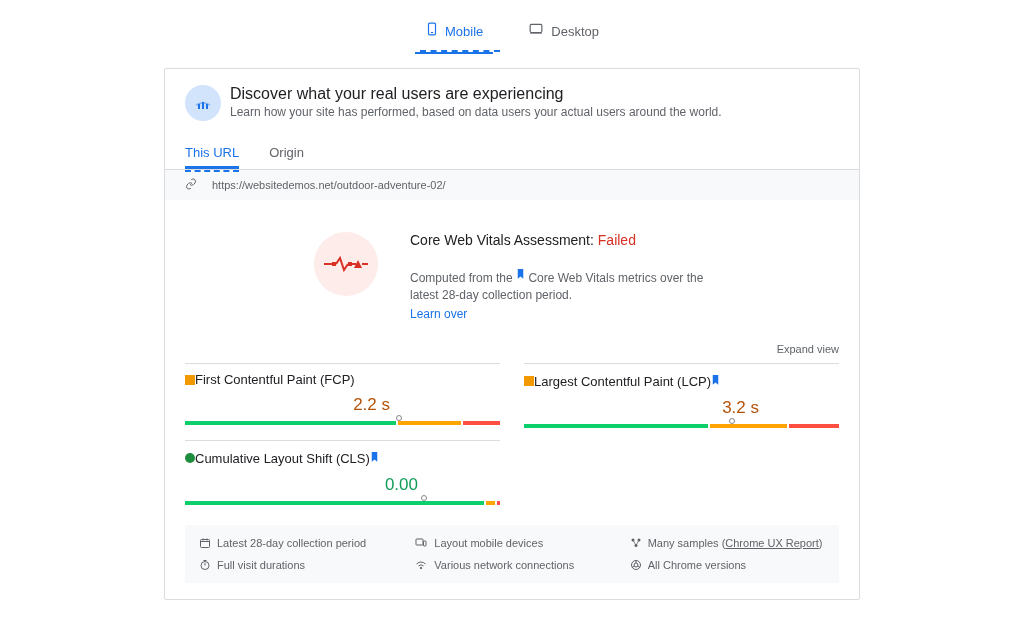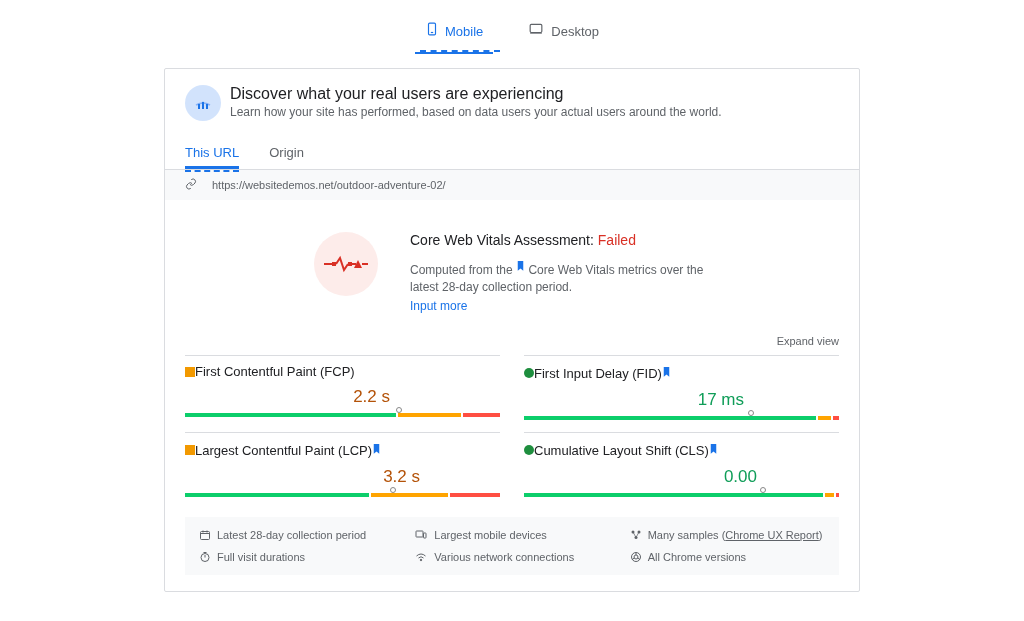--- a/index.html
+++ b/index.html
@@ -29,21 +29,21 @@
     .url-tab.active::after { content: ""; position: absolute; left: 0; right: 0; bottom: -6px; border-top: 2px dashed #1a73e8; }
 
     .url-bar { display: flex; align-items: center; gap: 15px; background: #f8f9fa; padding: 8px 20px; font-size: 11px; color: #5f6368; }
     .url-bar svg { flex: 0 0 auto; }
 
     .assessment { display: flex; gap: 32px; padding: 32px 60px 14px; align-items: flex-start; justify-content: center; }
     .pulse-circle { width: 64px; height: 64px; border-radius: 50%; background: #fdecea; display: flex; align-items: center; justify-content: center; flex: 0 0 auto; }
     .assessment-text { max-width: 300px; }
     .assessment-title { font-size: 14px; color: #202124; }
     .failed { color: #d93025; }
-    .assessment-desc { font-size: 12px; color: #5f6368; margin-top: 12px; line-height: 1.4; }
+    .assessment-desc { font-size: 12px; color: #5f6368; margin-top: 20px; line-height: 1.4; }
     .bookmark-icon { display: inline-block; vertical-align: text-bottom; }
     .learn-more { font-size: 12px; color: #1a73e8; margin-top: 4px; cursor: pointer; }
 
     .expand-view { text-align: right; font-size: 11px; color: #5f6368; padding: 8px 20px 4px; cursor: pointer; }
 
     .metrics { display: grid; grid-template-columns: 1fr 1fr; gap: 12px 24px; padding: 4px 20px 20px; }
     .metric { padding-top: 8px; border-top: 1px solid #dadce0; }
     .metric-head { display: flex; align-items: center; }
     .dot { width: 10px; height: 10px; flex: 0 0 auto; }
     .dot.orange { background: #f29900; }
@@ -149,21 +149,21 @@
       <div class="assessment-title">
         <span>Core Web Vitals Assessment: </span><span class="failed">Failed</span>
       </div>
       <div class="assessment-desc">
         <span>Computed from the </span>
         <span class="bookmark-icon"><svg width="9" height="11" viewBox="0 0 12 16">
               <path d="M2 0 h8 v14 l-4 -3 l-4 3 z" fill="#1a73e8"></path>
             </svg></span>
         <span> Core Web Vitals metrics over the latest 28-day collection period.</span>
       </div>
-      <div class="learn-more">Input more</div>
+      <div class="learn-more">Learn over</div>
     </div>
   </div>
 
   <div class="expand-view">Expand view</div>
 
   <div class="metrics">
 
     <div class="metric">
       <div class="metric-head">
         <span class="dot orange"></span>
@@ -173,38 +173,20 @@
       <div class="bar">
         <div class="seg g" style="width:68%"></div>
         <div class="seg o" style="width:20%"></div>
         <div class="seg r" style="width:12%"></div>
         <div class="marker" style="left:68%">
             <div class="pin"></div>
           </div>
       </div>
     </div>
 
-    <div class="metric">
-      <div class="metric-head">
-        <span class="dot green"></span>
-        <span class="metric-name">First Input Delay (FID)</span>
-        <span class="bookmark-icon"><svg width="9" height="11" viewBox="0 0 12 16">
-              <path d="M2 0 h8 v14 l-4 -3 l-4 3 z" fill="#1a73e8"></path>
-            </svg></span>
-      </div>
-      <div class="metric-value green value-right-2">17 ms</div>
-      <div class="bar">
-        <div class="seg g" style="width:94%"></div>
-        <div class="seg o" style="width:4%"></div>
-        <div class="seg r" style="width:2%"></div>
-        <div class="marker" style="left:72%">
-            <div class="pin"></div>
-          </div>
-      </div>
-    </div>
 
     <div class="metric">
       <div class="metric-head">
         <span class="dot orange"></span>
         <span class="metric-name">Largest Contentful Paint (LCP)</span>
         <span class="bookmark-icon"><svg width="9" height="11" viewBox="0 0 12 16">
               <path d="M2 0 h8 v14 l-4 -3 l-4 3 z" fill="#1a73e8"></path>
             </svg></span>
       </div>
       <div class="metric-value orange value-right-3">3.2 s</div>
@@ -247,21 +229,21 @@
           <line x1="8" y1="3" x2="8" y2="7"></line>
           <line x1="16" y1="3" x2="16" y2="7"></line>
         </svg>
       <span>Latest 28-day collection period</span>
     </div>
     <div class="footer-item">
       <svg width="14" height="12" viewBox="0 0 24 24" fill="none" stroke="#5f6368" stroke-width="2">
           <rect x="2" y="4" width="14" height="12" rx="1"></rect>
           <rect x="17" y="8" width="5" height="10" rx="1"></rect>
         </svg>
-      <span>Largest mobile devices</span>
+      <span>Layout mobile devices</span>
     </div>
     <div class="footer-item">
       <svg width="12" height="12" viewBox="0 0 24 24" fill="#5f6368">
           <circle cx="6" cy="6" r="3"></circle>
           <circle cx="18" cy="6" r="3"></circle>
           <circle cx="12" cy="17" r="3"></circle>
           <line x1="6" y1="6" x2="12" y2="17" stroke="#5f6368" stroke-width="1.5"></line>
           <line x1="18" y1="6" x2="12" y2="17" stroke="#5f6368" stroke-width="1.5"></line>
         </svg>
       <span>

